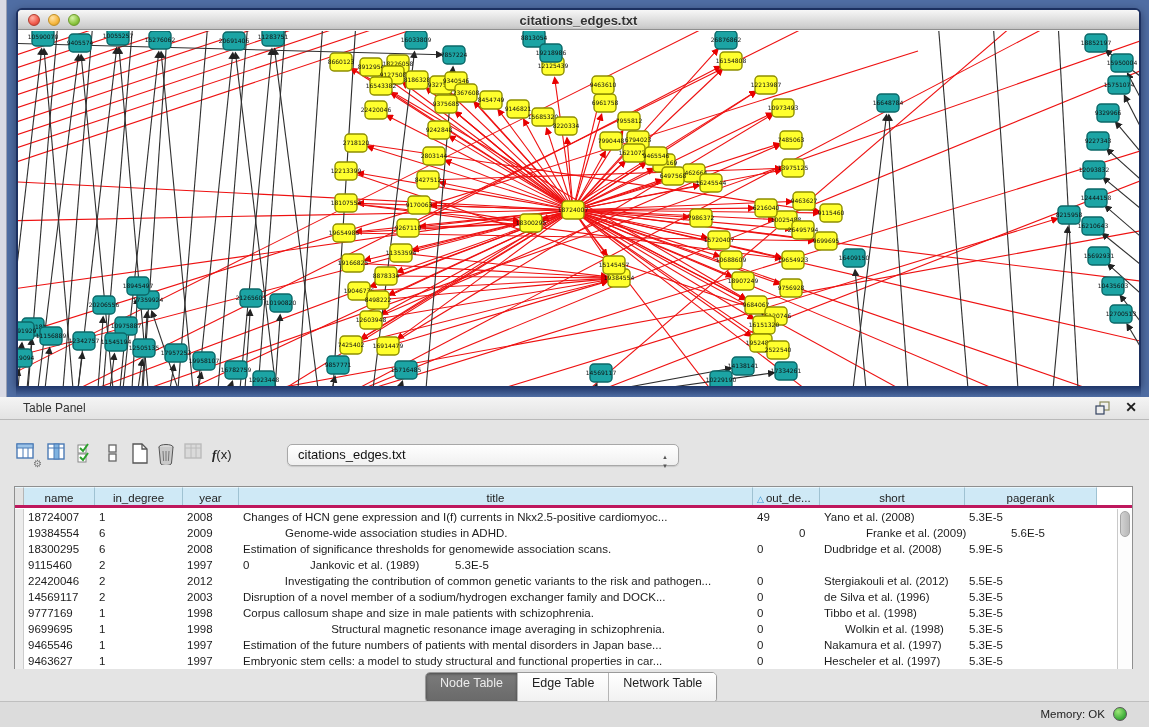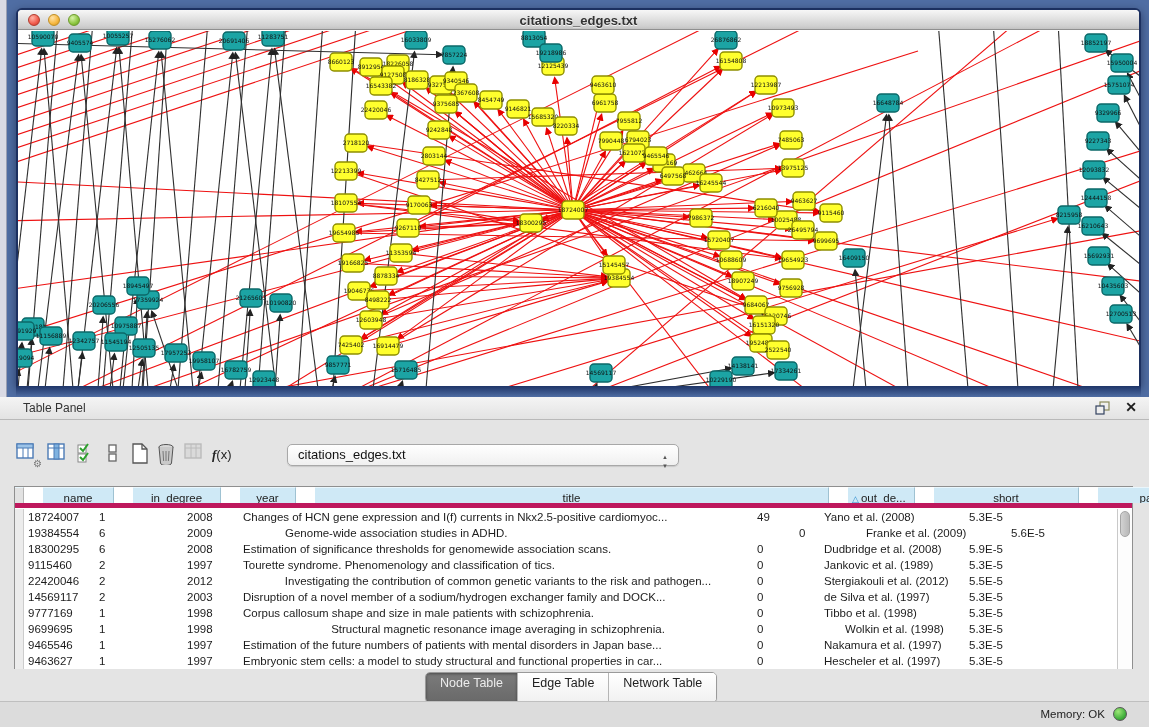--- a/index.html
+++ b/index.html
@@ -49,21 +49,21 @@
                   background:linear-gradient(#ffffff,#f0f0f0); border:1px solid #a8a8a8; border-radius:5px;
                   font-size:13px; color:#111; line-height:20px; padding-left:10px;
                   box-shadow:0 1px 1px rgba(0,0,0,.12); }
   #select-arrows { position:absolute; right:7px; top:2px; width:9px; height:18px; }
   #select-arrows:before { content:"▲"; position:absolute; top:0;  left:0; font-size:6px; color:#555; }
   #select-arrows:after  { content:"▼"; position:absolute; top:9px; left:0; font-size:6px; color:#555; }
 
   
   #table-card { position:absolute; left:14px; top:89px; width:1119px; height:183px;
                 background:#fff; border:1px solid #8f8f8f; }
-  #thead { display:flex; height:21px; border-bottom:5px solid #be185d; background:#fff;gap:19px; }
+  #thead { display:flex; height:21px; border-bottom:3px solid #be185d; background:#fff; }
   .th { background:#cfe9f6; border-right:1px solid #9fc2d2; border-top:1px solid #e9f6fc;
         font-size:11.5px; color:#222; text-align:center; line-height:20px;
         overflow:hidden; white-space:nowrap; flex:none; }
   .th.gutter { background:#e2e2e2; border-right:1px solid #b5b5b5; }
   .th.sorted { text-align:left; padding-left:4px; }
   .sort-tri { color:#2f8fd0; font-size:9px; padding-right:2px; }
   #tbody { position:absolute; left:0; top:22px; width:1103px; height:160px; overflow:hidden; background:#fff; }
   .tr { display:flex; height:16px; }
   .td { flex:none; font-size:11.5px; color:#1c1c1c; line-height:16px; padding-left:4px;
         overflow:hidden; white-space:nowrap; }
@@ -667,21 +667,20 @@
             <div class="td" style="width: 514px;">Estimation of significance thresholds for genomewide association scans.</div>
             <div class="td" style="width: 67px;">0</div>
             <div class="td" style="width: 145px;">Dudbridge et al. (2008)</div>
             <div class="td" style="width: 132px;">5.9E-5</div>
           </div>
           <div class="tr">
             <div class="td gutter" style="width: 9px;"></div>
             <div class="td" style="width: 71px;">9115460</div>
             <div class="td" style="width: 88px;">2</div>
             <div class="td" style="width: 56px;">1997</div>
-            <div class="td" style="width: 514px;">Tourette syndrome. Phenomenology and classification of tics.</div>
             <div class="td" style="width: 67px;">0</div>
             <div class="td" style="width: 145px;">Jankovic et al. (1989)</div>
             <div class="td" style="width: 132px;">5.3E-5</div>
           </div>
           <div class="tr">
             <div class="td gutter" style="width: 9px;"></div>
             <div class="td" style="width: 71px;">22420046</div>
             <div class="td" style="width: 88px;">2</div>
             <div class="td" style="width: 56px;">2012</div>
             <div class="td" style="width: 514px; text-align: center;">Investigating the contribution of common genetic variants to the risk and pathogen...</div>
@@ -689,21 +688,21 @@
             <div class="td" style="width: 145px;">Stergiakouli et al. (2012)</div>
             <div class="td" style="width: 132px;">5.5E-5</div>
           </div>
           <div class="tr">
             <div class="td gutter" style="width: 9px;"></div>
             <div class="td" style="width: 71px;">14569117</div>
             <div class="td" style="width: 88px;">2</div>
             <div class="td" style="width: 56px;">2003</div>
             <div class="td" style="width: 514px;">Disruption of a novel member of a sodium/hydrogen exchanger family and DOCK...</div>
             <div class="td" style="width: 67px;">0</div>
-            <div class="td" style="width: 145px;">de Silva et al. (1997)</div>
+            <div class="td" style="width: 145px;">de Silva et al. (1996)</div>
             <div class="td" style="width: 132px;">5.3E-5</div>
           </div>
           <div class="tr">
             <div class="td gutter" style="width: 9px;"></div>
             <div class="td" style="width: 71px;">9777169</div>
             <div class="td" style="width: 88px;">1</div>
             <div class="td" style="width: 56px;">1998</div>
             <div class="td" style="width: 514px;">Corpus callosum shape and size in male patients with schizophrenia.</div>
             <div class="td" style="width: 67px;">0</div>
             <div class="td" style="width: 145px;">Tibbo et al. (1998)</div>

